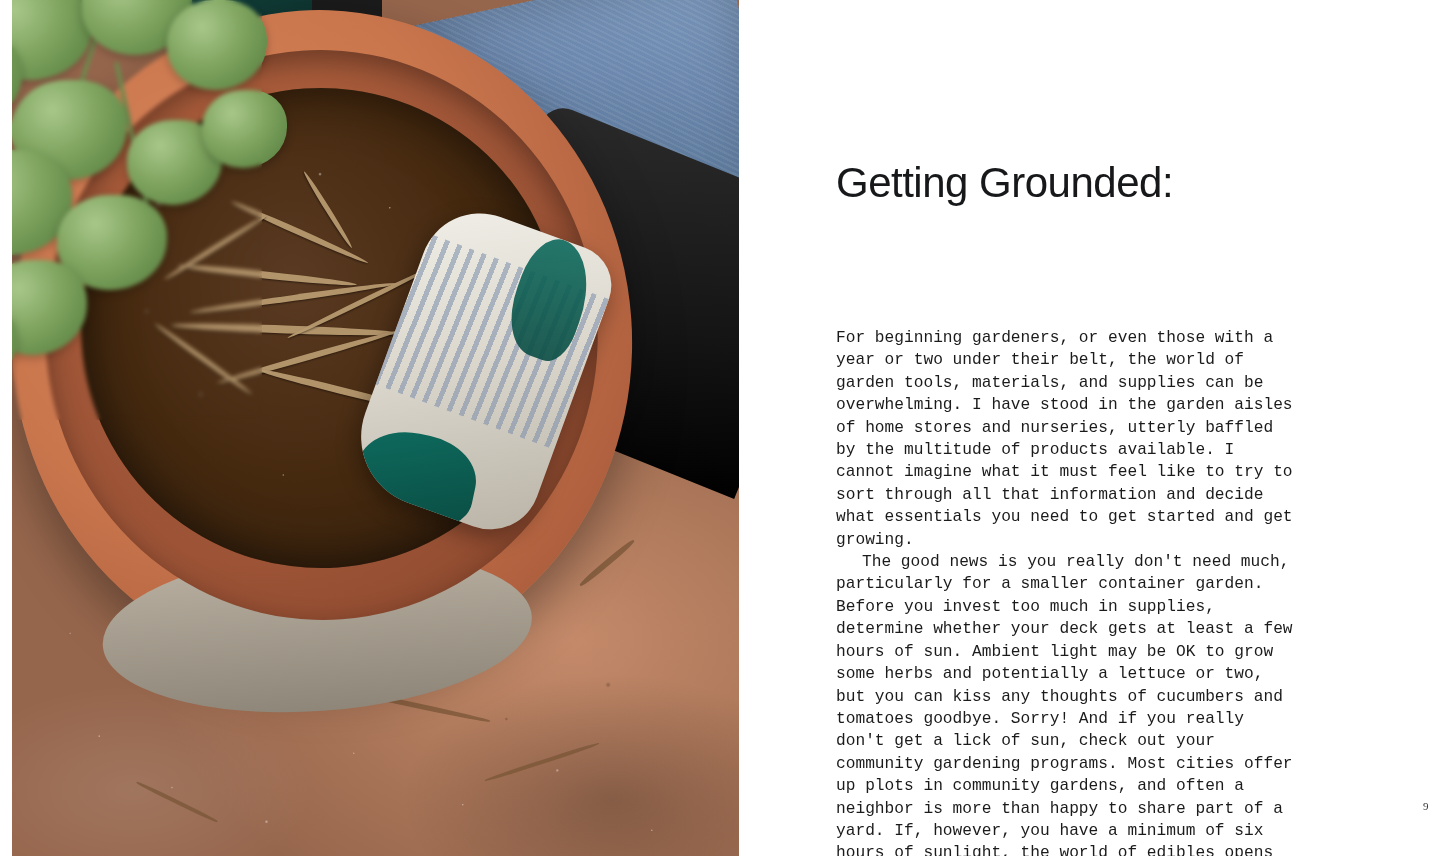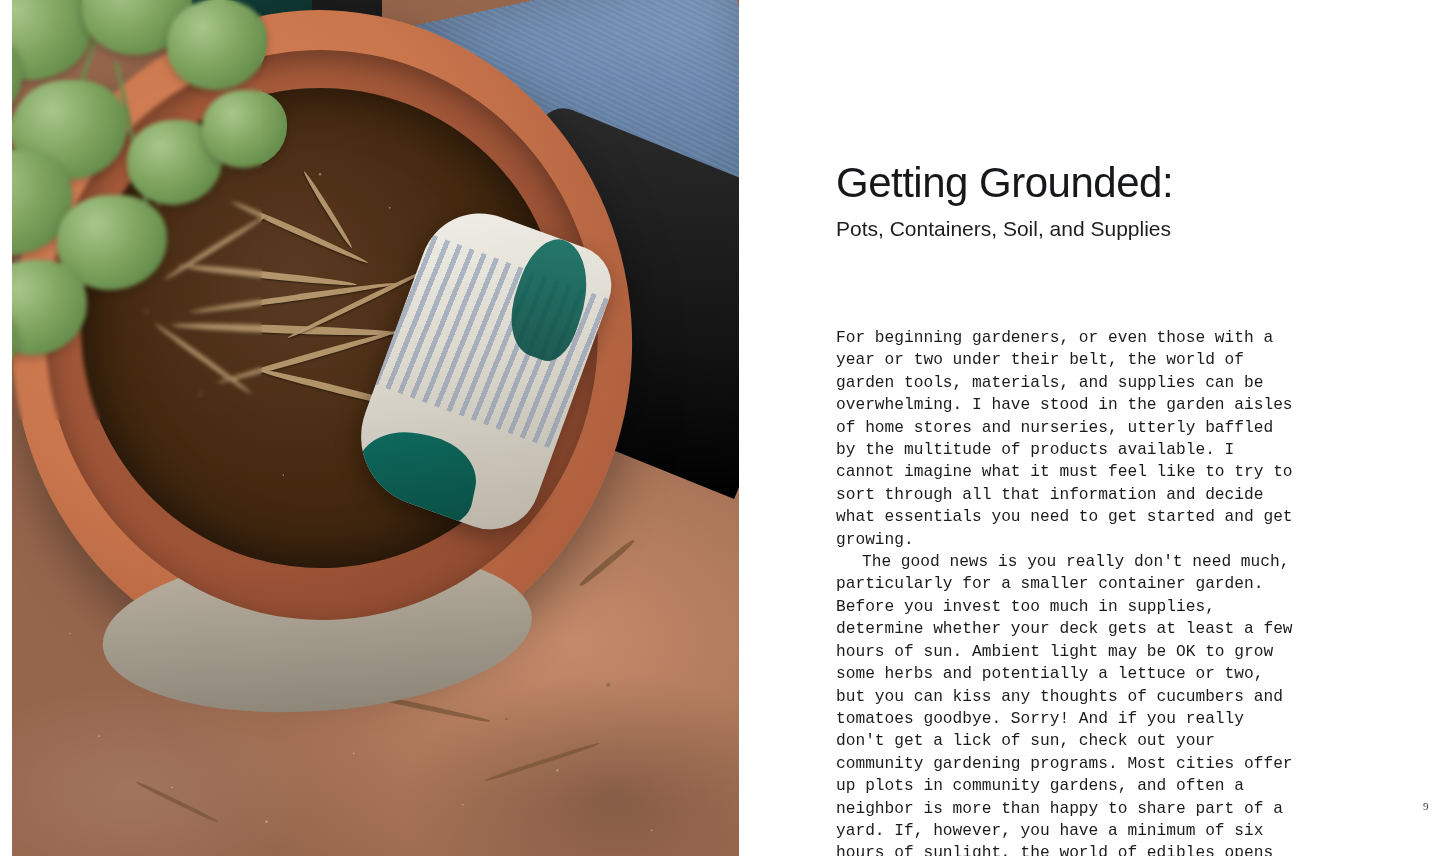--- a/index.html
+++ b/index.html
@@ -351,21 +351,20 @@
       </div>
       <div class="blur-left"></div>
 
     </div>
   </div>
 
   <div class="text-page">
 
     <div class="title-block">
       <h1 class="chapter-title">Getting Grounded:</h1>
-      <p class="chapter-sub">Pots, Containers, Soil, and Supplies</p>
     </div>
 
     <div class="body-copy">
       <p>For beginning gardeners, or even those with a year or two under their belt, the world of garden tools, materials, and supplies can be overwhelming. I have stood in the garden aisles of home stores and nurseries, utterly baffled by the multitude of products available. I cannot imagine what it must feel like to try to sort through all that information and decide what essentials you need to get started and get growing.</p>
       <p>The good news is you really don't need much, particularly for a smaller container garden. Before you invest too much in supplies, determine whether your deck gets at least a few hours of sun. Ambient light may be OK to grow some herbs and potentially a lettuce or two, but you can kiss any thoughts of cucumbers and tomatoes goodbye. Sorry! And if you really don't get a lick of sun, check out your community gardening programs. Most cities offer up plots in community gardens, and often a neighbor is more than happy to share part of a yard. If, however, you have a minimum of six hours of sunlight, the world of edibles opens up to you. Tomatoes would still be a challenge, but herbs, leafy greens, and some fruiting plants like snap peas will grow.</p>
     </div>
 
     <div class="folio">9</div>
 
   </div>

